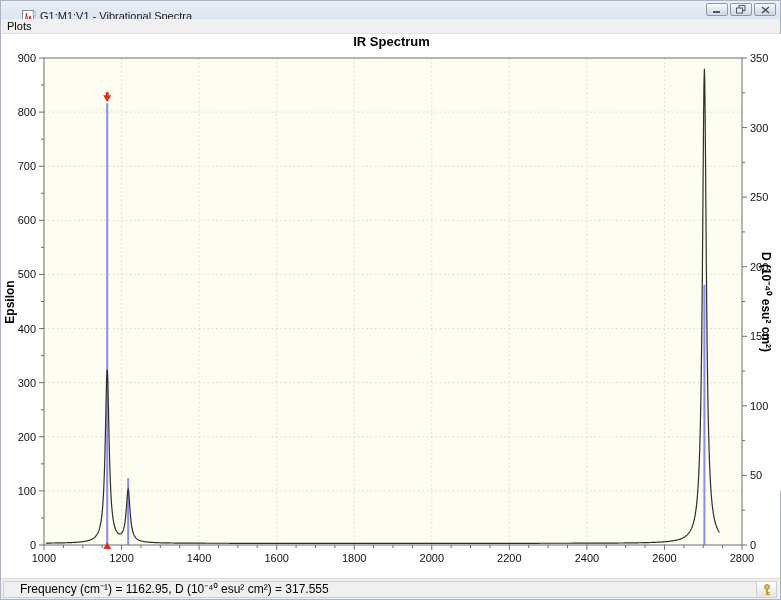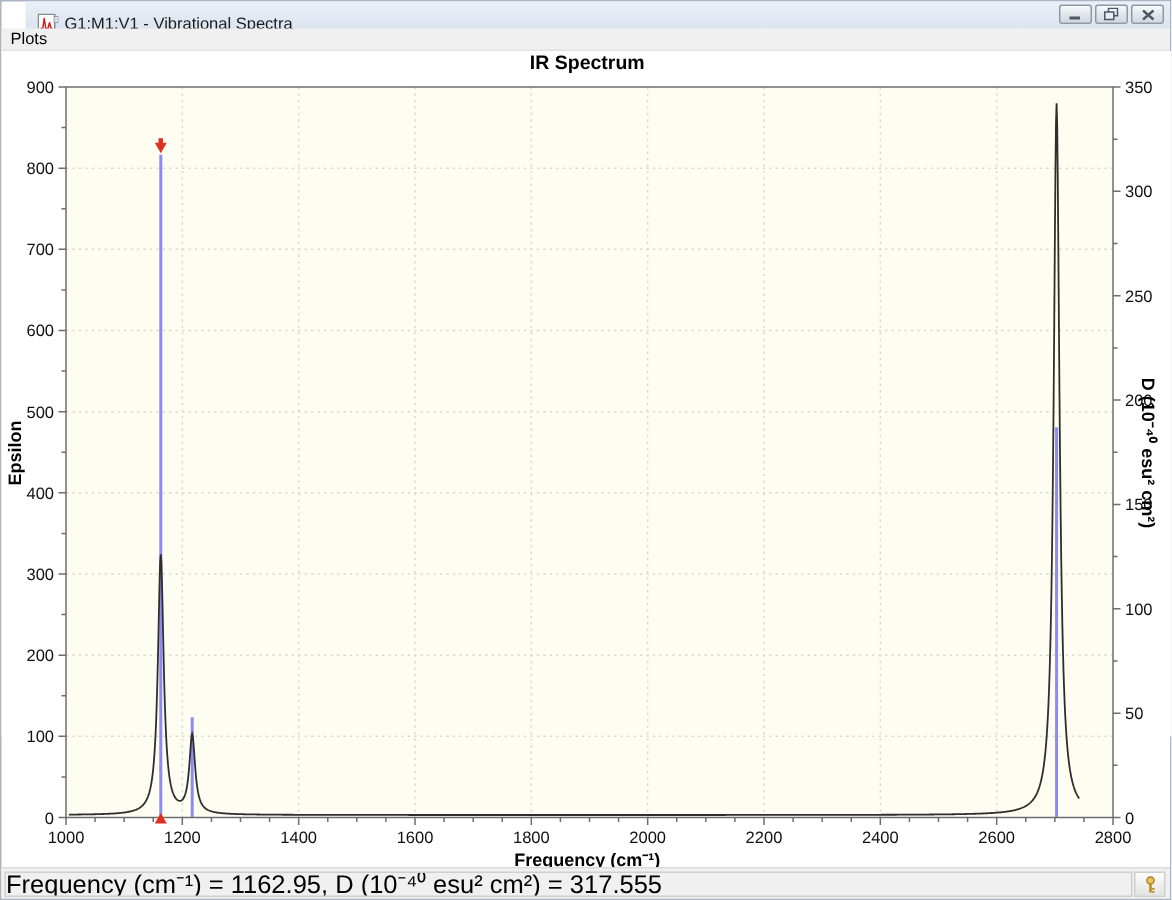--- a/index.html
+++ b/index.html
@@ -1,22 +1,22 @@
 <!DOCTYPE html>
 <html><head>
 <meta charset="utf-8">
 <style>
   html,body{margin:0;padding:0;width:781px;height:600px;overflow:hidden;
     font-family:"Liberation Sans",sans-serif;background:#fff;}
   .window{position:relative;width:781px;height:600px;box-sizing:border-box;
     border:1px solid #aab4c2;background:#fff;}
   
-  .titlebar{position:absolute;top:0;left:16px;right:0;height:30px;
+  .titlebar{position:absolute;top:0;left:0;right:0;height:30px;
     background:linear-gradient(#eaf0f8,#d3ddeb);border-bottom:1px solid #bac4d3;
-    display:flex;align-items:center;padding-left:8px;box-sizing:border-box;}
+    display:flex;align-items:center;padding-left:21px;box-sizing:border-box;}
   .app-icon{width:14px;height:13px;margin-right:4px;display:inline-block;}
   .title-text{font-size:11px;color:#1a1a1a;white-space:nowrap;}
   .win-controls{position:absolute;right:4px;top:2px;display:flex;gap:2px;}
   .winbtn{width:22px;height:13px;padding:0;margin:0;border:1px solid #8f98a5;
     border-radius:2px;background:linear-gradient(#fbfcfd,#e3e8ee 45%,#d2d8e0);
     display:inline-flex;align-items:center;justify-content:center;cursor:default;}
   
   .menubar{position:absolute;top:18px;left:0;right:0;height:15px;background:#f0f0f0;
     border-bottom:1px solid #e2e2e2;box-sizing:border-box;display:flex;align-items:flex-start;}
   .menu-item{font-size:11px;color:#000;padding:0 6px;line-height:14px;}
@@ -28,22 +28,22 @@
   .xlabel{position:absolute;top:530px;left:0;width:781px;text-align:center;
     font-size:12px;font-weight:bold;color:#000;}
   .ylabel-left{position:absolute;left:9px;top:268px;transform:translate(-50%,-50%) rotate(-90deg);
     font-size:12px;font-weight:bold;color:#000;white-space:nowrap;}
   .ylabel-right{position:absolute;left:765px;top:268px;transform:translate(-50%,-50%) rotate(90deg);
     font-size:12px;font-weight:bold;color:#000;white-space:nowrap;}
   
   .statusbar{position:absolute;left:0;right:0;bottom:0;height:21px;background:#f0f0f0;
     border-top:1px solid #dcdcdc;box-sizing:border-box;}
   .status-field{position:absolute;left:2px;top:2px;width:750px;height:15px;
-    border:1px solid #cfcfcf;background:#f0f0f0;font-size:17px;color:#000;
-    line-height:15px;padding-left:0;white-space:nowrap;overflow:hidden;}
+    border:1px solid #cfcfcf;background:#f0f0f0;font-size:12px;color:#000;
+    line-height:15px;padding-left:16px;white-space:nowrap;overflow:hidden;}
   .status-icon-box{position:absolute;right:3px;top:2px;width:19px;height:15px;
     border:1px solid #cfcfcf;background:linear-gradient(#fdfdfd,#e3e3e3);
     display:flex;align-items:center;justify-content:center;}
 </style>
 </head>
 <body>
 
 <div class="window">
 
   <div class="titlebar">
@@ -210,21 +210,20 @@
           <text x="749" y="167.1428571428571" text-anchor="start" font-family="&quot;Liberation Sans&quot;,sans-serif" font-size="11" fill="#111111">250</text>
           <text x="749" y="97.57142857142861" text-anchor="start" font-family="&quot;Liberation Sans&quot;,sans-serif" font-size="11" fill="#111111">300</text>
           <text x="749" y="28" text-anchor="start" font-family="&quot;Liberation Sans&quot;,sans-serif" font-size="11" fill="#111111">350</text>
         </g>
         <g>
           <rect x="104.68838888888891" y="58.14490000000001" width="3" height="4" fill="#e03022"></rect>
           <polygon points="102.18838888888891,61.14490000000001 110.18838888888891,61.14490000000001 106.18838888888891,68.1449" fill="#e03022"></polygon>
           <polygon points="106.18838888888891,508 102.18838888888891,515 110.18838888888891,515" fill="#e03022"></polygon>
         </g>
       </svg>
-    <div class="xlabel">Frequency (cm⁻¹)</div>
     <div class="ylabel-left">Epsilon</div>
     <div class="ylabel-right">D (10⁻⁴⁰ esu² cm²)</div>
   </div>
 
   <div class="statusbar">
     <div class="status-field">Frequency (cm⁻¹) = 1162.95, D (10⁻⁴⁰ esu² cm²) = 317.555</div>
     <div class="status-icon-box">
       <svg width="10" height="12" viewBox="0 0 10 12">
         <circle cx="5" cy="3" r="2.4" fill="#e9c35b" stroke="#a8841f"></circle>
         <rect x="4.1" y="5" width="1.8" height="6" fill="#b8922a"></rect>

